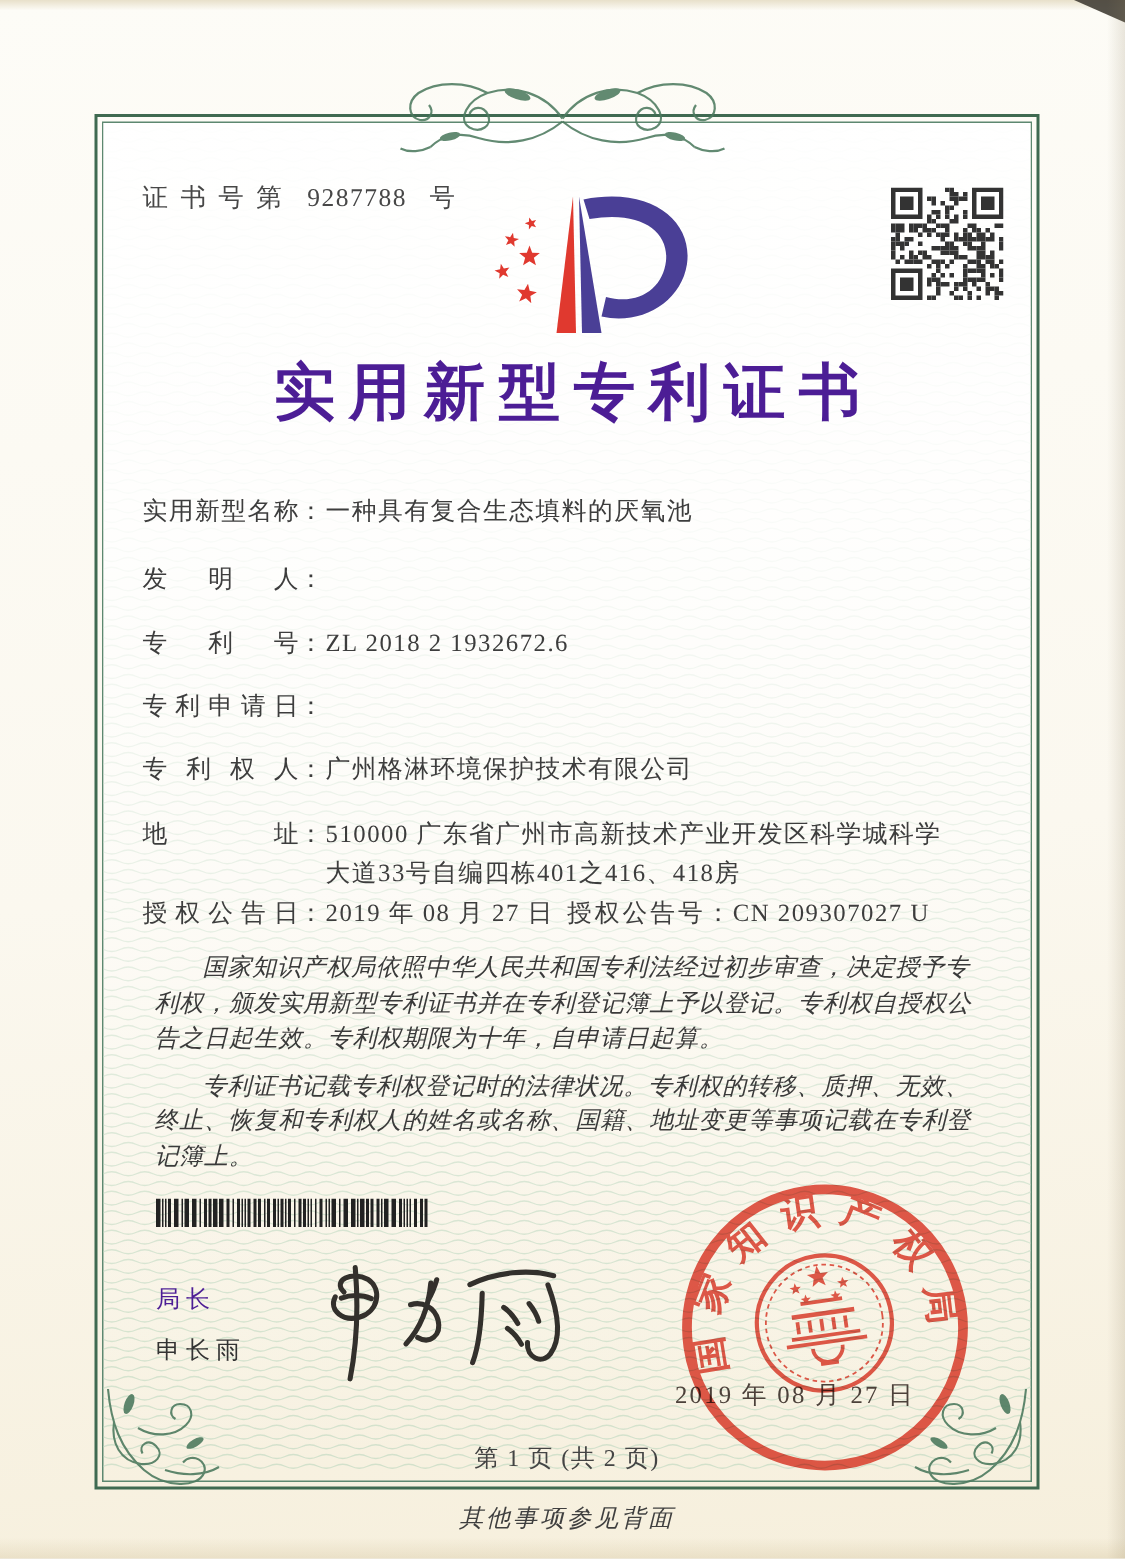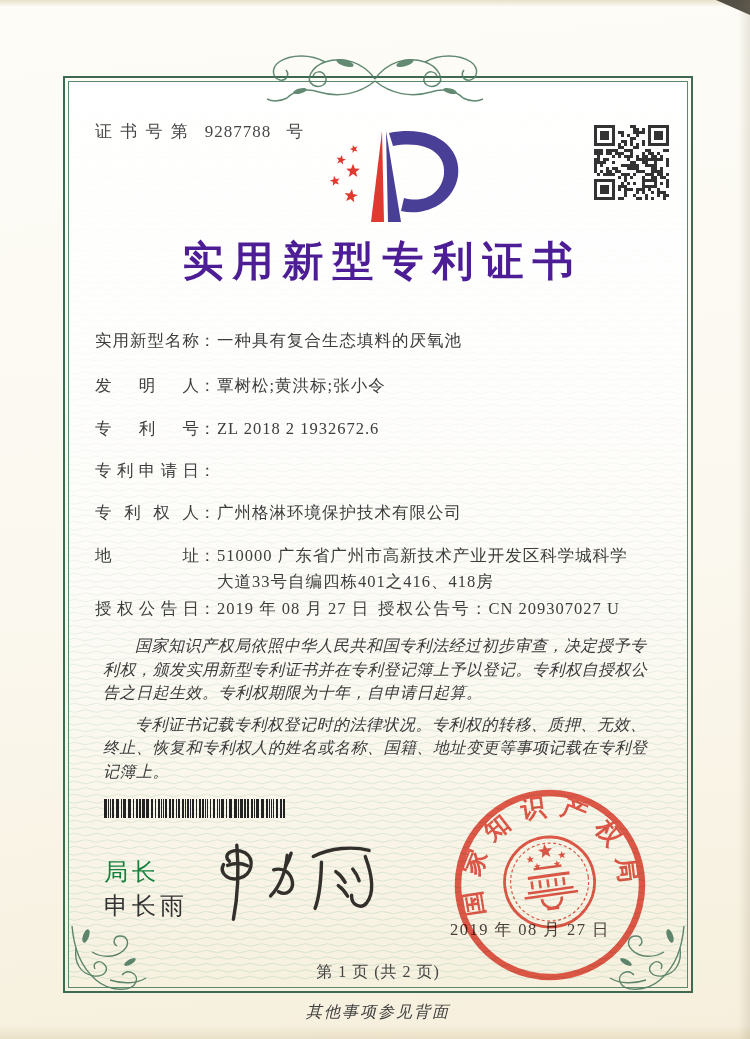--- a/index.html
+++ b/index.html
@@ -29,22 +29,22 @@
     font-size:16.5px;color:#3d3d3d;line-height:26px;}
   .lbl{display:inline-block;width:104px;flex:0 0 104px;text-align:justify;text-align-last:justify;}
   .colon{width:18px;flex:0 0 18px;}
   .val{letter-spacing:1px;}
   .addr-val{max-width:416px;letter-spacing:1px;}
   .grant2{position:absolute;left:283px;top:0;display:flex;line-height:26px;}
   .grant2 .g-lbl{letter-spacing:2px;}
   .paras{position:absolute;left:95px;top:626px;width:567px;}
   .paras p{margin:8px;text-indent:2em;font-size:16px;line-height:23.5px;color:#3a3a3a;
     font-style:italic;letter-spacing:.5px;}
-  .signer-title{position:absolute;left:104px;top:856px;font-size:24px;letter-spacing:4px;color:#15803d;text-align:right;}
-  .signer-name{position:absolute;left:104px;top:890px;font-size:24px;letter-spacing:4px;color:#333;}
+  .signer-title{position:absolute;left:104px;top:856px;font-size:16px;letter-spacing:4px;color:#4c1d95;text-align:right;}
+  .signer-name{position:absolute;left:104px;top:890px;font-size:16px;letter-spacing:4px;color:#333;}
   .sig{position:absolute;left:202px;top:833px;}
   .seal-wrap{position:absolute;left:444px;top:779px;mix-blend-mode:multiply;opacity:.93;}
   .seal-date{position:absolute;left:430px;top:919px;width:200px;text-align:center;
     font-size:16.5px;letter-spacing:1.5px;color:#4c413a;}
   .page-note{position:absolute;left:63px;top:962px;width:630px;text-align:center;
     font-size:16px;color:#444;letter-spacing:1px;}
   .back-note{position:absolute;left:63px;top:1002px;width:630px;text-align:center;
     font-size:16px;color:#3f3f3f;font-style:italic;letter-spacing:2px;}
   
   .photo-top{position:absolute;top:0;left:0;right:0;height:7px;
@@ -475,21 +475,20 @@
 <div class="title">实用新型专利证书</div>
 
 <div class="row" style="top:328px">
   <span class="lbl">实用新型名称</span>
   <span class="colon">：</span>
   <span class="val">一种具有复合生态填料的厌氧池</span>
 </div>
 <div class="row" style="top:373px">
   <span class="lbl">发明人</span>
   <span class="colon">：</span>
-  <span class="val">覃树松;黄洪标;张小令</span>
 </div>
 <div class="row" style="top:416px">
   <span class="lbl">专利号</span>
   <span class="colon">：</span>
   <span class="val">ZL 2018 2 1932672.6</span>
 </div>
 <div class="row" style="top:458px">
   <span class="lbl">专利申请日</span>
   <span class="colon">：</span>
 </div>

